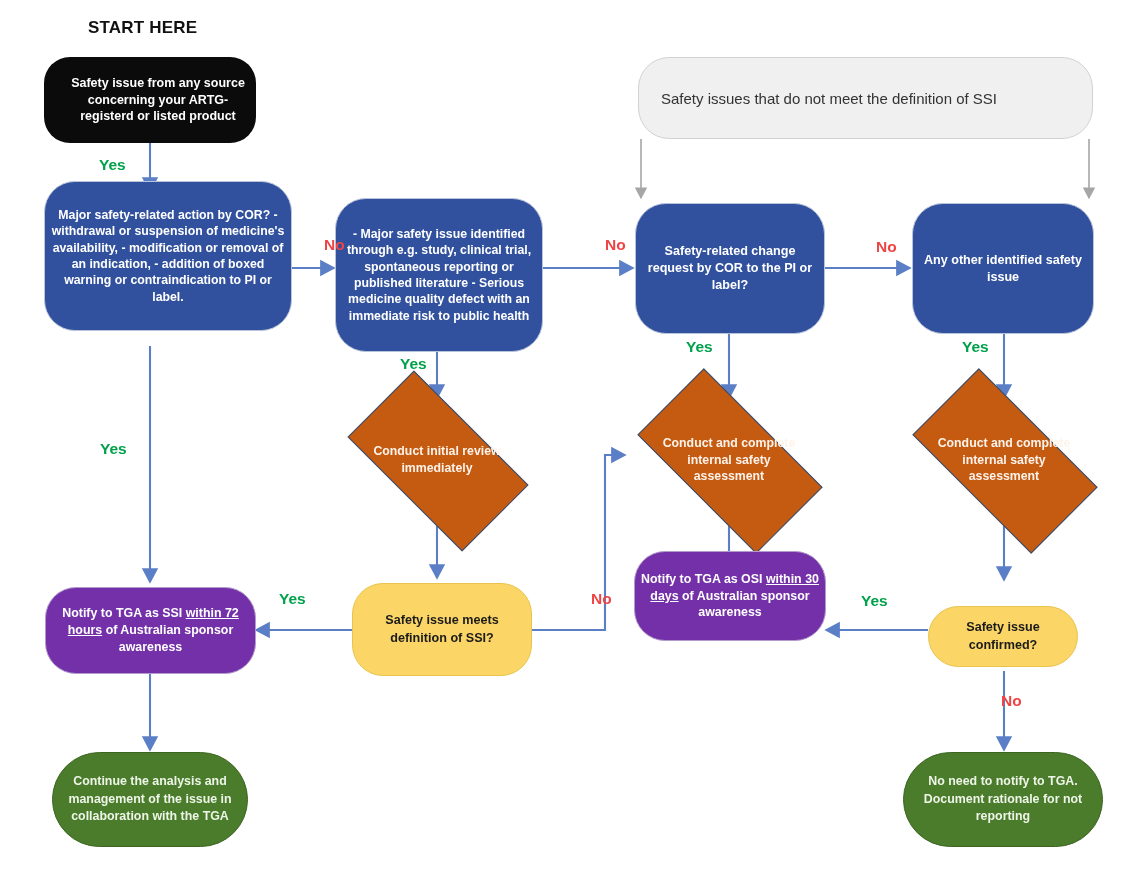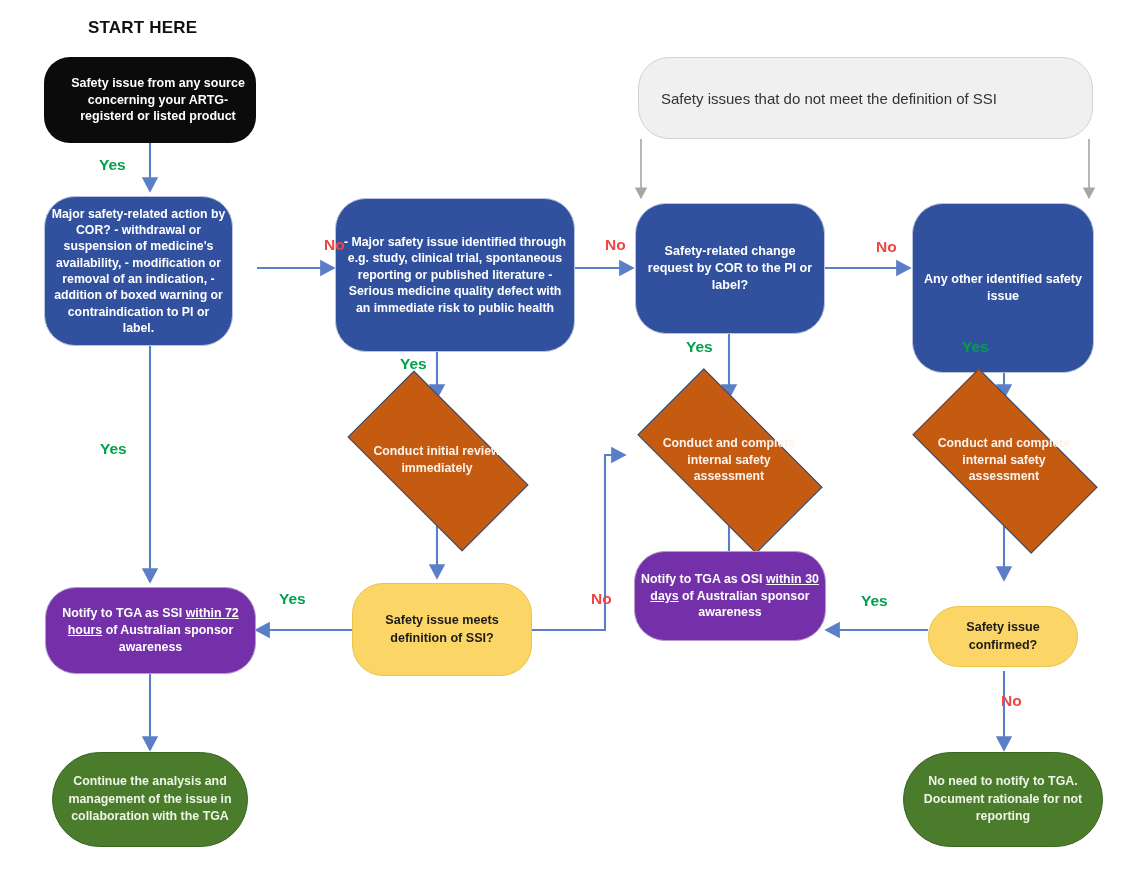--- a/index.html
+++ b/index.html
@@ -136,37 +136,37 @@
   <div class="start-label" style="left:88px;top:18px;">START HERE</div>
 
   <div class="node start-node" style="left:44px;top:57px;width:212px;height:86px;">
     <span class="txt">Safety issue from any source concerning your ARTG-registerd or listed product</span>
   </div>
 
   <div class="node gray-node" style="left:638px;top:57px;width:455px;height:82px;">
     <span class="txt">Safety issues that do not meet the definition of SSI</span>
   </div>
 
-  <div class="node blue-node" style="left:44px;top:196px;width:189px;height:150px;">
+  <div class="node blue-node" style="left:44px;top:181px;width:248px;height:150px;">
     <span class="txt">Major safety-related action by COR?
  - withdrawal or suspension of medicine's availability,
  - modification or removal of an indication,
  - addition of  boxed warning or contraindication to PI or label.</span>
   </div>
 
-  <div class="node blue-node" style="left:335px;top:198px;width:240px;height:154px;">
+  <div class="node blue-node" style="left:335px;top:198px;width:208px;height:154px;">
     <span class="txt">- Major safety issue identified through e.g. study, clinical trial, spontaneous reporting or published literature
 - Serious medicine quality defect with an immediate risk to public health</span>
   </div>
 
   <div class="node blue-node small" style="left:635px;top:203px;width:190px;height:131px;">
     <span class="txt">Safety-related change request by COR to the PI or label?</span>
   </div>
 
-  <div class="node blue-node small" style="left:912px;top:203px;width:182px;height:170px;">
+  <div class="node blue-node small" style="left:912px;top:203px;width:182px;height:131px;">
     <span class="txt">Any other identified safety issue</span>
   </div>
 
   <div class="diamond" style="left:357px;top:414px;width:160px;height:92px;">
     <div class="shape"></div>
     <div class="dlabel">Conduct initial review immediately</div>
   </div>
 
   <div class="diamond" style="left:646px;top:414px;width:166px;height:92px;">
     <div class="shape"></div>

